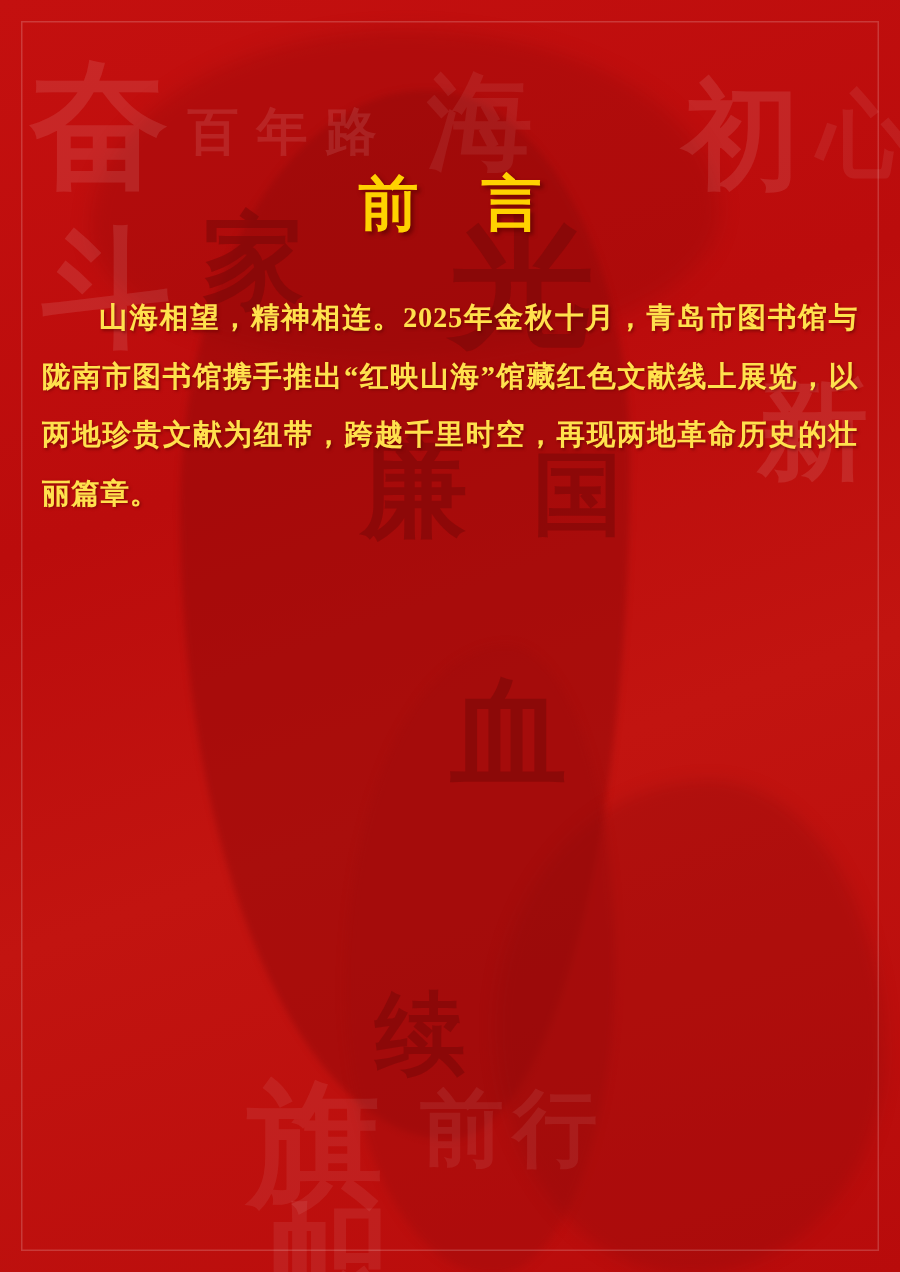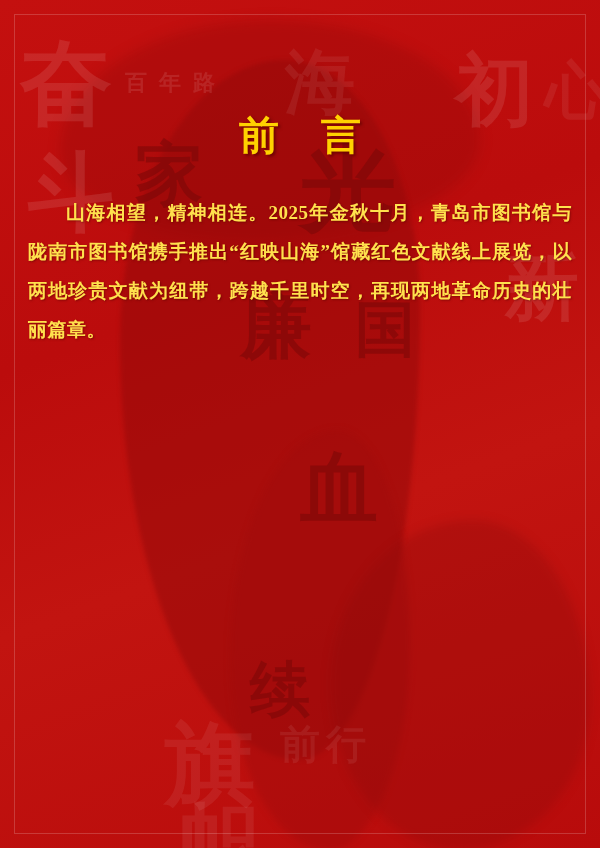--- a/index.html
+++ b/index.html
@@ -132,31 +132,31 @@
 <div class="poster">
 
   <div class="bg-layer">
     <div class="swash s3"></div>
     <div class="swash s1"></div>
     <div class="swash s2"></div>
     <div class="swash s4"></div>
 
     <div class="bg-char" style="left:20px; top:38px; font-size:92px;">奋</div>
     <div class="bg-char" style="left:28px; top:150px; font-size:86px;">斗</div>
-    <div class="bg-char" style="left:125px; top:72px; font-size:22px; letter-spacing:12px;">百年路</div>
+    <div class="bg-char" style="left:125px; top:72px; font-size:34px; letter-spacing:12px;">百年路</div>
     <div class="bg-char faint" style="left:285px; top:48px; font-size:70px;">海</div>
     <div class="bg-char" style="left:455px; top:52px; font-size:78px;">初</div>
     <div class="bg-char faint" style="left:545px; top:60px; font-size:62px;">心</div>
     <div class="bg-char" style="left:505px; top:250px; font-size:74px;">新</div>
     <div class="bg-char dark" style="left:240px; top:290px; font-size:72px;">廉</div>
     <div class="bg-char dark" style="left:355px; top:300px; font-size:60px;">国</div>
     <div class="bg-char faint" style="left:165px; top:720px; font-size:90px;">旗</div>
     <div class="bg-char faint" style="left:180px; top:800px; font-size:80px;">帜</div>
     <div class="bg-char dark" style="left:250px; top:660px; font-size:60px;">续</div>
-    <div class="bg-char faint" style="left:280px; top:725px; font-size:40px; letter-spacing:6px;font-family:Liberation Serif, serif;">前行</div>
+    <div class="bg-char faint" style="left:280px; top:725px; font-size:56px; letter-spacing:6px;font-family:Liberation Serif, serif;">前行</div>
     <div class="bg-char dark" style="left:135px; top:140px; font-size:68px;">家</div>
     <div class="bg-char dark" style="left:300px; top:140px; font-size:96px;">光</div>
     <div class="bg-char dark" style="left:300px; top:450px; font-size:78px;">血</div>
   </div>
 
   <div class="border-frame"></div>
 
   <div class="content">
     <div class="title">前 言</div>
     <div class="body-text">

